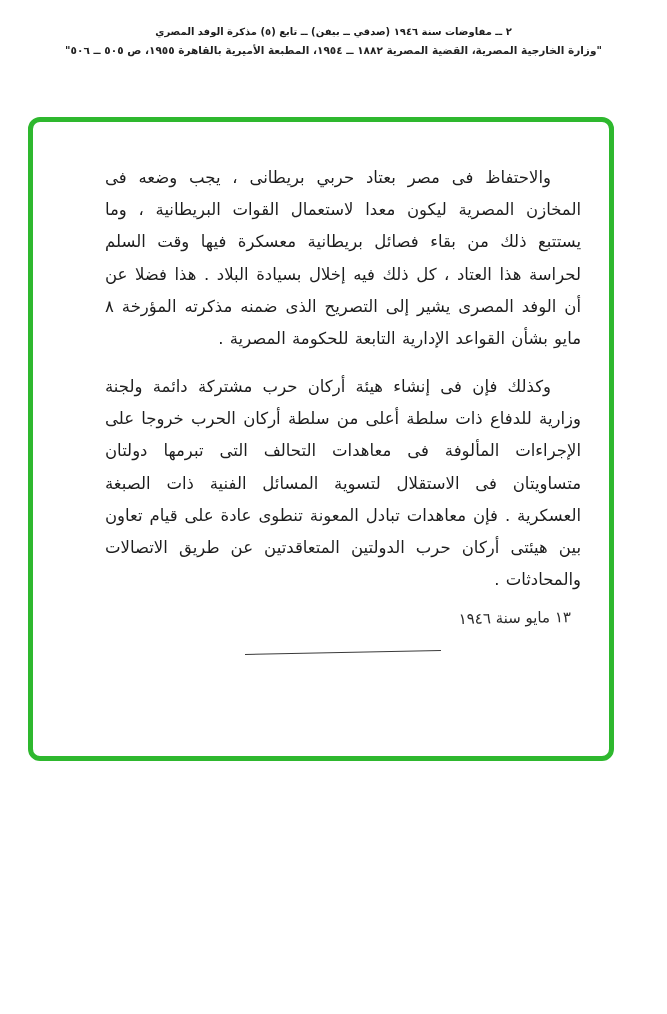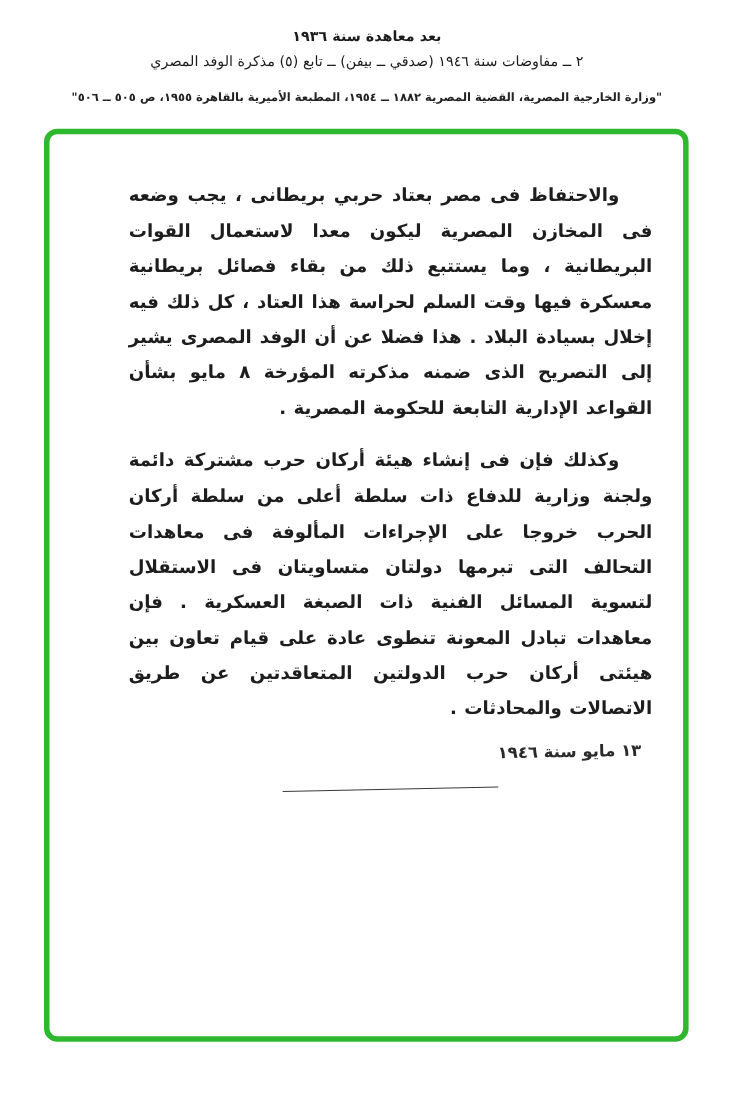--- a/index.html
+++ b/index.html
@@ -26,41 +26,40 @@
     padding-top: 26px;
     color: #1b1b1b;
   }
   .header-line-1 {
     font-size: 13px;
     font-weight: bold;
     letter-spacing: 0.5px;
     margin-bottom: 8px;
   }
   .header-line-2 {
-    font-size: 13px;
-    font-weight: normal;
-    margin-bottom: 19px;
+    font-size: 10px;
+    font-weight: bold;
+    margin-bottom: 7px;
   }
   .header-line-3 {
     font-size: 10.5px;
     font-weight: bold;
     color: #222;
   }
 
   
   .scan-frame {
     position: absolute;
-    left: 40px;
+    left: 28px;
     top: 117px;
     width: 586px;
-    height: 830px;
+    height: 644px;
     border: 5px solid #2eb82e;
     border-radius: 12px;
     background: #ffffff;
-    font-weight: bold;
   }
 
   .scan-content {
     direction: rtl;
     padding: 40px 28px 0 72px;
     color: #1d1d1d;
   }
 
   .scan-content p {
     font-size: 16.5px;
@@ -88,21 +87,20 @@
     margin: 22px auto 0 auto;
     transform: rotate(-1.2deg);
   }
 </style>
 </head>
 <body>
 
 <div class="page">
 
   <div class="header">
-    <div class="header-line-1">بعد معاهدة سنة ١٩٣٦</div>
     <div class="header-line-2">٢ ــ مفاوضات سنة ١٩٤٦ (صدقي ــ بيفن) ــ تابع (٥) مذكرة الوفد المصري</div>
     <div class="header-line-3">"وزارة الخارجية المصرية، القضية المصرية ١٨٨٢ ــ ١٩٥٤، المطبعة الأميرية بالقاهرة ١٩٥٥، ص ٥٠٥ ــ ٥٠٦"</div>
   </div>
 
   <div class="scan-frame">
     <div class="scan-content">
       <p>والاحتفاظ فى مصر بعتاد حربي بريطانى ، يجب وضعه فى المخازن المصرية ليكون معدا لاستعمال القوات البريطانية ، وما يستتبع ذلك من بقاء فصائل بريطانية معسكرة فيها وقت السلم لحراسة هذا العتاد ، كل ذلك فيه إخلال بسيادة البلاد . هذا فضلا عن أن الوفد المصرى يشير إلى التصريح الذى ضمنه مذكرته المؤرخة ٨ مايو بشأن القواعد الإدارية التابعة للحكومة المصرية .</p>
       <p>وكذلك فإن فى إنشاء هيئة أركان حرب مشتركة دائمة ولجنة وزارية للدفاع ذات سلطة أعلى من سلطة أركان الحرب خروجا على الإجراءات المألوفة فى معاهدات التحالف التى تبرمها دولتان متساويتان فى الاستقلال لتسوية المسائل الفنية ذات الصبغة العسكرية . فإن معاهدات تبادل المعونة تنطوى عادة على قيام تعاون بين هيئتى أركان حرب الدولتين المتعاقدتين عن طريق الاتصالات والمحادثات .</p>
 
       <div class="date-line">١٣ مايو سنة ١٩٤٦</div>

